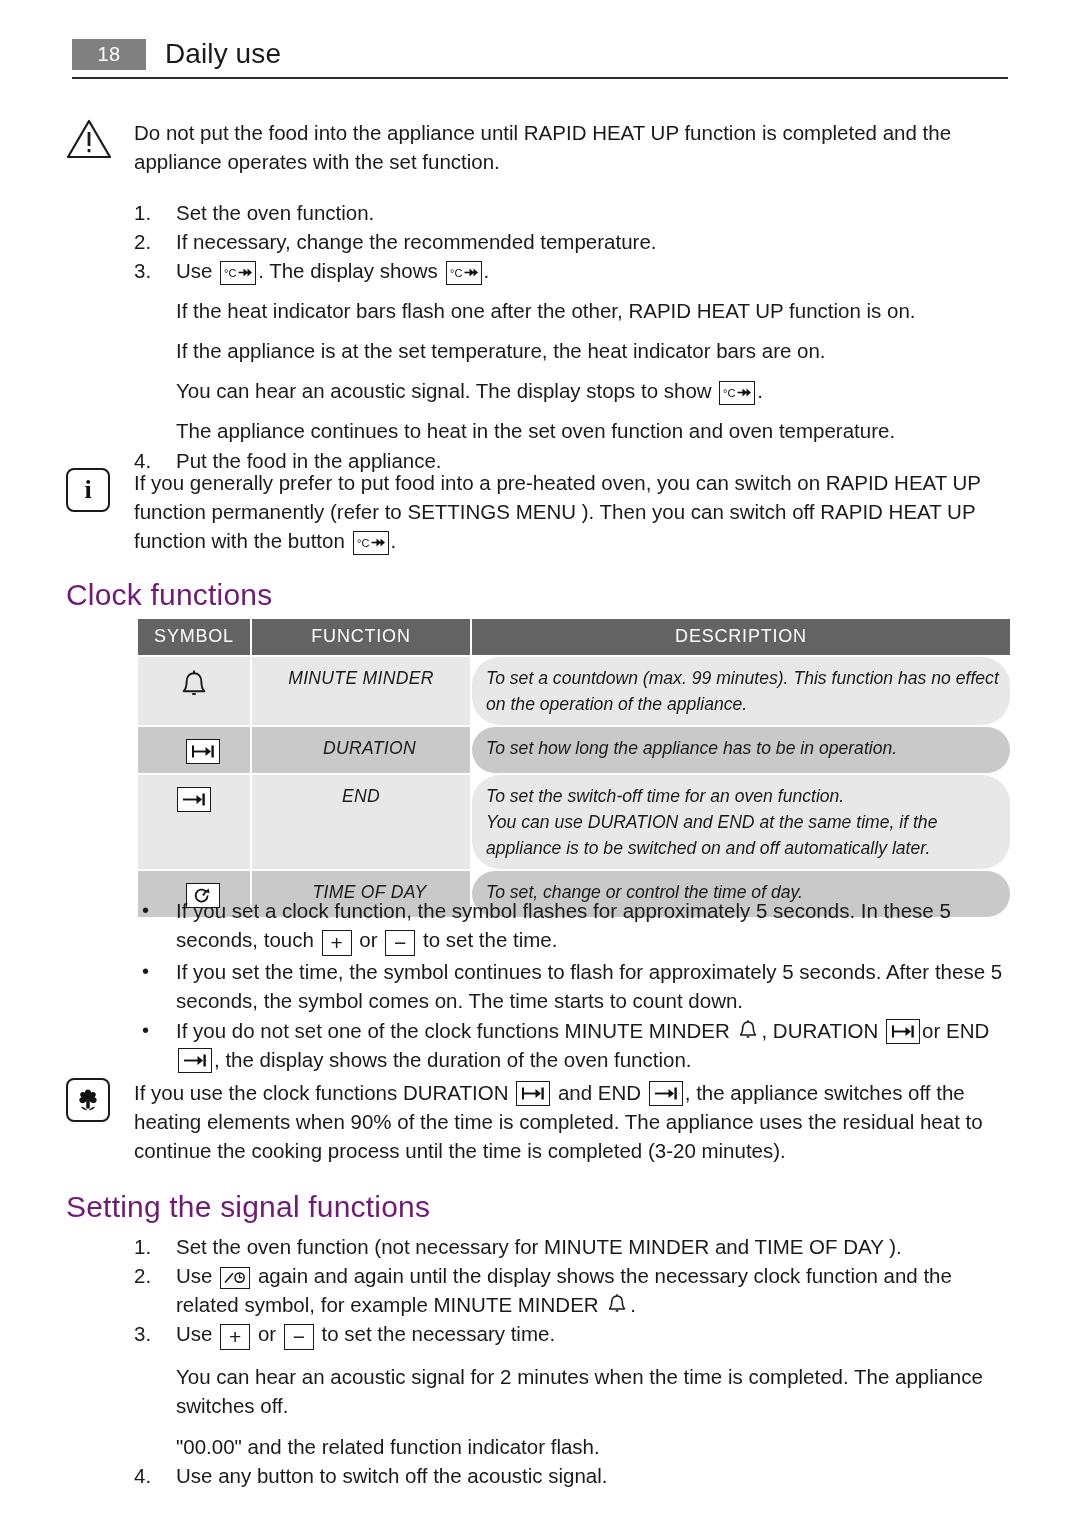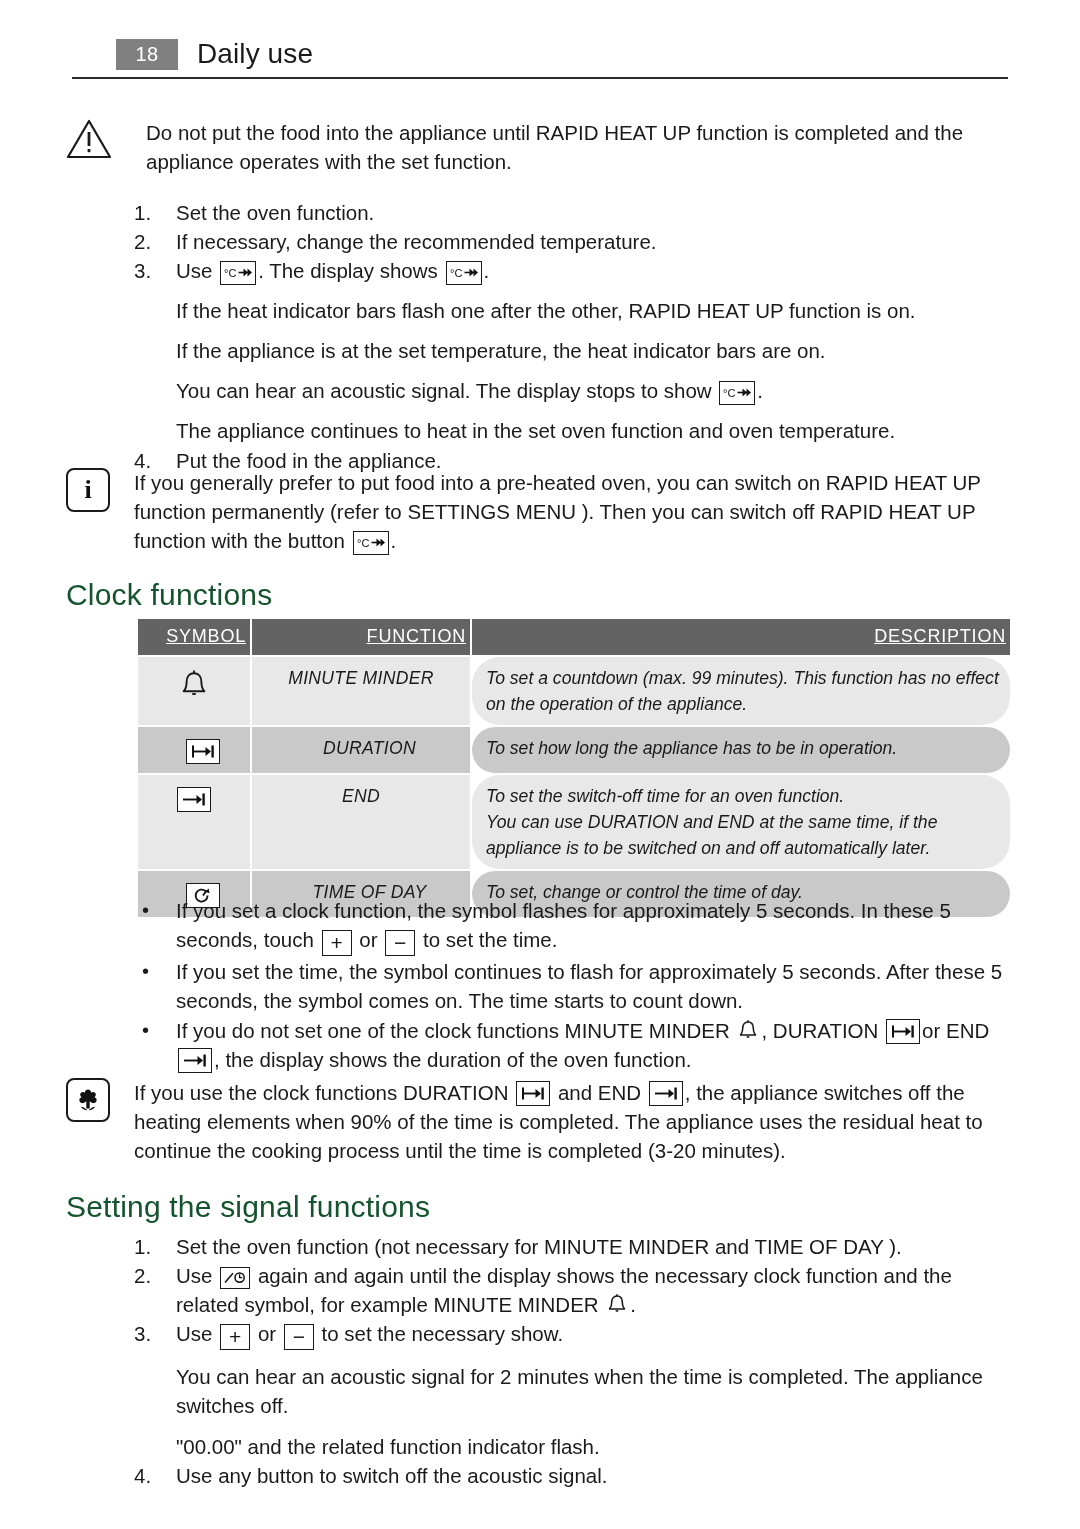--- a/index.html
+++ b/index.html
@@ -19,30 +19,29 @@
   
   .page-header {
     position: absolute;
     left: 72px;
     top: 38px;
     width: 936px;
     height: 42px;
   }
   .page-num {
     display: inline-block;
-    width: 62px;
+    width: 74px;
     height: 31px;
     line-height: 31px;
     text-align: center;
     background: #808080;
     color: #ffffff;
     font-size: 20px;
     vertical-align: middle;
     letter-spacing: .5px;
-    margin-left: 44px;
   }
   .page-title {
     display: inline-block;
     margin-left: 19px;
     font-size: 28px;
     color: #1a1a1a;
     vertical-align: middle;
     letter-spacing: .1px;
   }
   .header-rule {
@@ -162,22 +161,21 @@
     border-spacing: 2px;
     font-size: 17.5px;
   }
   .tbl th {
     background: #636363;
     color: #ffffff;
     font-weight: normal;
     font-size: 18px;
     letter-spacing: .8px;
     padding: 7px 4px 8px;
-    text-align: right;
-    text-decoration: underline;
+    text-align: center;
   }
   .tbl td {
     padding: 8px 10px;
     vertical-align: top;
     color: #1a1a1a;
     line-height: 26px;
     font-size: 17.6px;
     font-style: italic;
   }
   .tbl td.c-sym { text-align: center; vertical-align: top; padding-top: 10px; }
@@ -187,36 +185,36 @@
   .row-dark  td { background: #c9c9c9; padding-left: 27px; }
   .col-sym  { width: 112px; }
   .col-fn   { width: 218px; }
 
   
   .h2 {
     position: absolute;
     left: 66px;
     font-size: 30px;
     font-weight: normal;
-    color: #14532d;
+    color: #701a75;
     margin: 0;
     letter-spacing: .2px;
   }
 
   svg { display: block; }
 </style>
 </head>
 <body>
 
 <div class="page-header">
   <span class="page-num">18</span><span class="page-title">Daily use</span>
 </div>
 <div class="header-rule"></div>
 
-<div class="note-block" style="left:66px; top:118px; width:946px;gap:12px;">
+<div class="note-block" style="left:66px; top:118px; width:946px;">
   <div class="note-icon">
     <svg class="tri-icon" width="46" height="42" viewBox="0 0 46 42">
       <polygon points="23,3 44,39 2,39" fill="none" stroke="#1a1a1a" stroke-width="2.2" stroke-linejoin="round"></polygon>
       <rect x="21.6" y="14" width="2.8" height="14" fill="#1a1a1a"></rect>
       <rect x="21.6" y="31" width="2.8" height="3.2" fill="#1a1a1a"></rect>
     </svg>
   </div>
   <div class="note-body">
     <p class="para">Do not put the food into the appliance until RAPID HEAT UP function is completed and the appliance operates with the set function.</p>
   </div>
@@ -475,21 +473,21 @@
           <path d="M12.2 25 h3.6" stroke="#1a1a1a" stroke-width="2.2"></path>
         </svg>
       </span><span>.</span>
     </li>
     <li>
       <span class="marker">3.</span>
       <span>Use</span>
       <span class="keybox k-pm">+</span>
       <span>or</span>
       <span class="keybox k-pm">−</span>
-      <span>to set the necessary show.</span>
+      <span>to set the necessary time.</span>
     </li>
   </ol>
 
   <p class="sub-para" style="margin-top:12px;">You can hear an acoustic signal for 2 minutes when the time is completed. The appliance switches off.</p>
   <p class="sub-para" style="margin-top:12px;">"00.00" and the related function indicator flash.</p>
 
   <ol class="steps">
     <li>
       <span class="marker">4.</span>
       <span>Use any button to switch off the acoustic signal.</span>

